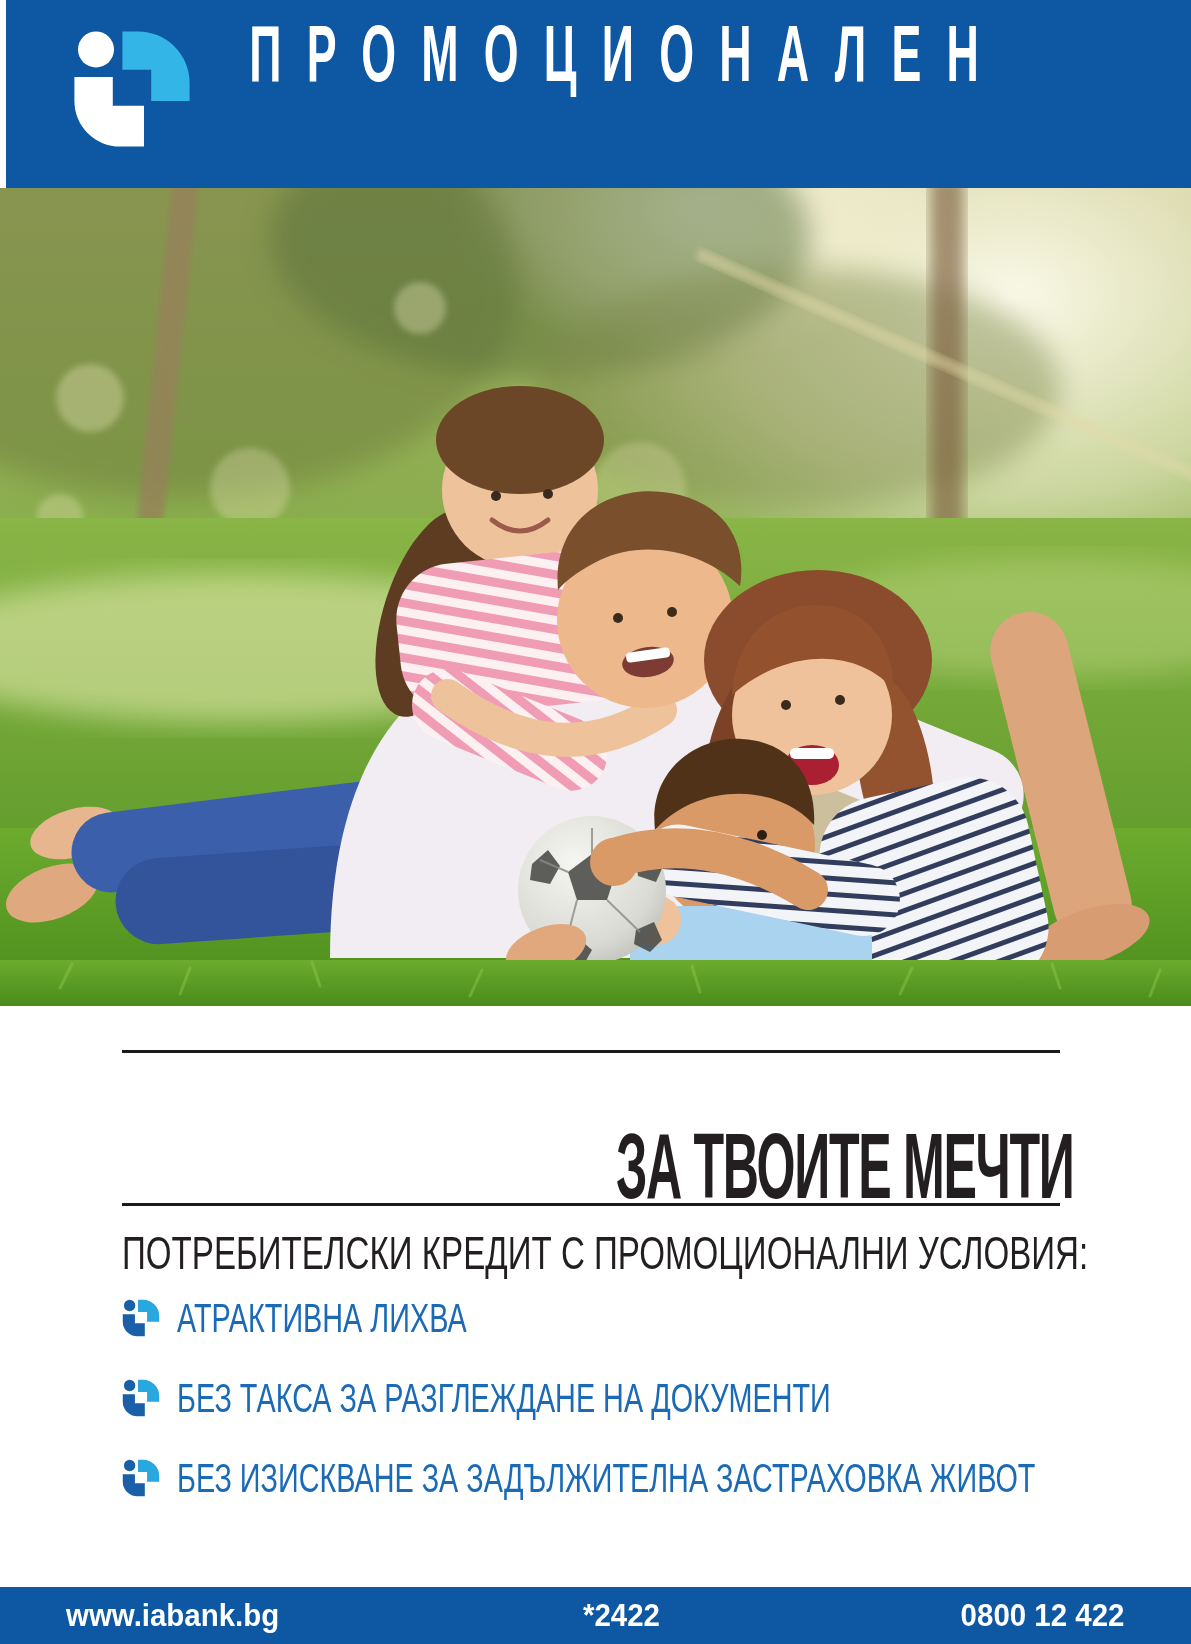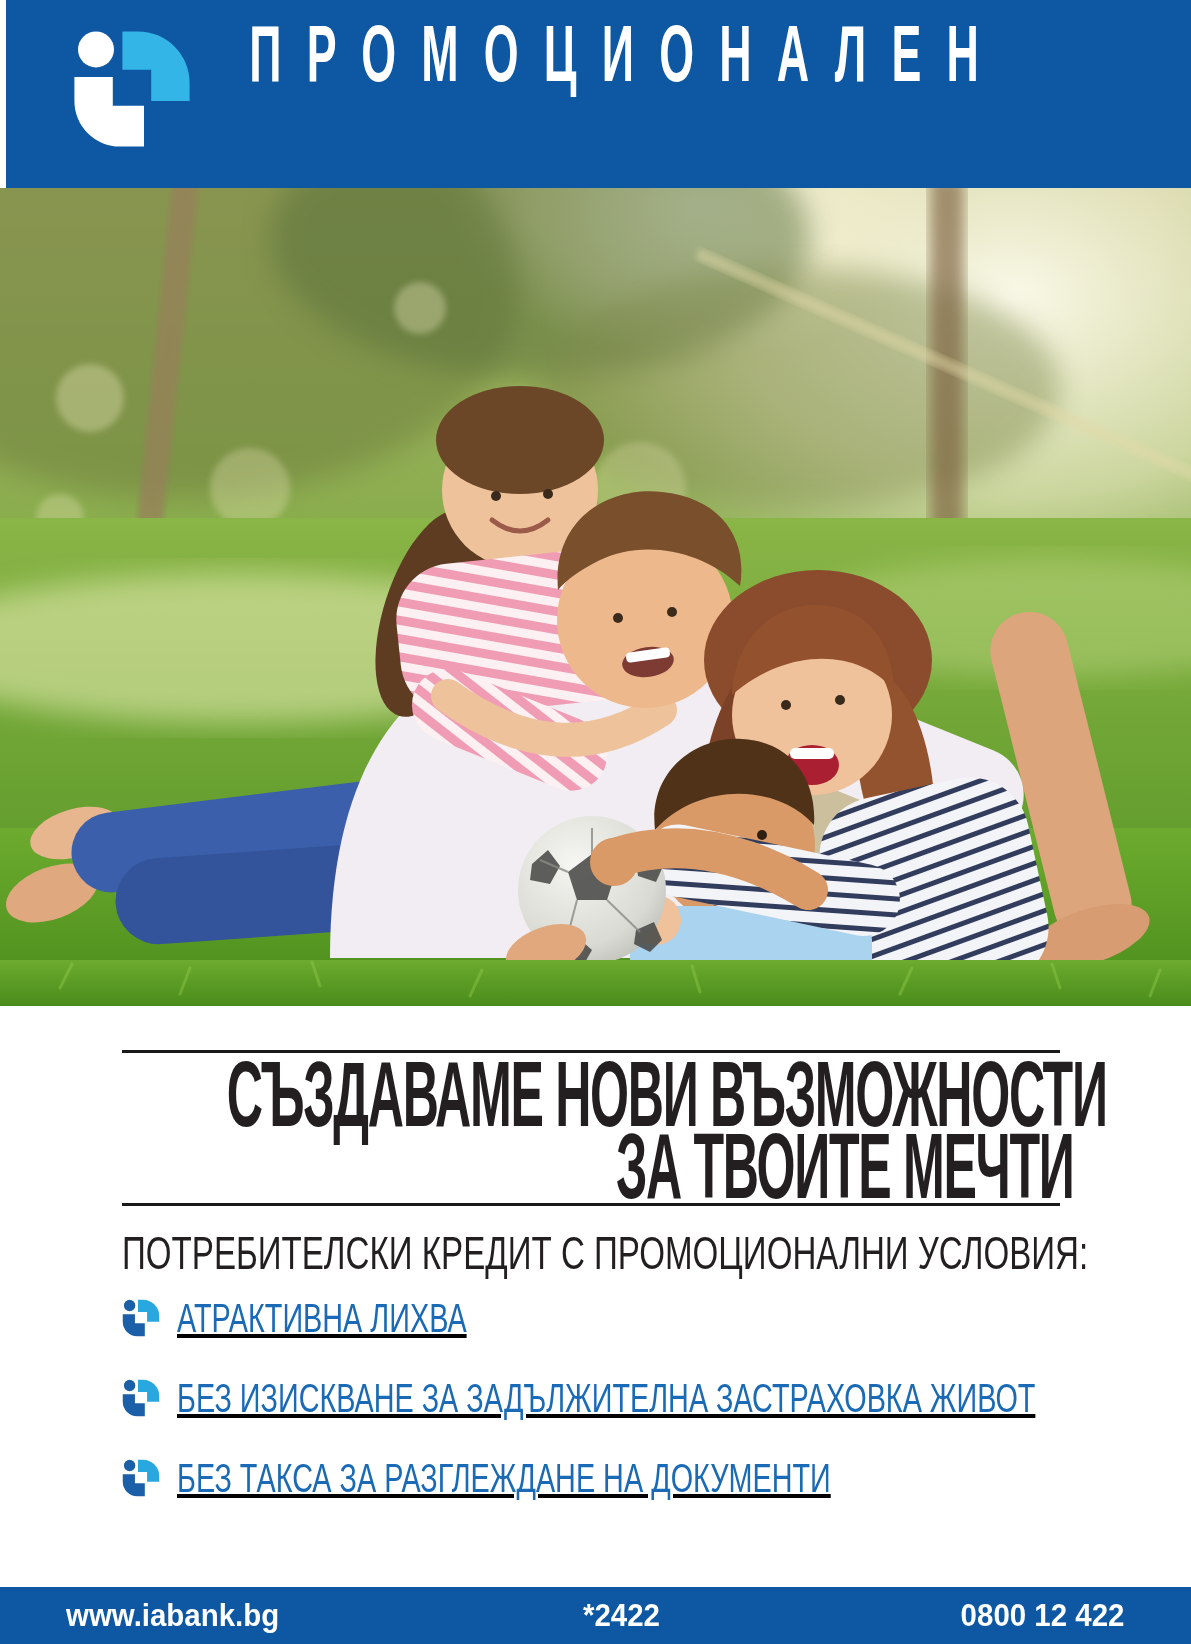--- a/index.html
+++ b/index.html
@@ -46,21 +46,21 @@
     transform:scale(0.66,1.22);transform-origin:center center;
   }
   .hl1{top:1056px;}
   .hl2{top:1128px;text-align:right;}
   .subhl{position:absolute;left:122px;top:1231px;height:44px;display:flex;align-items:center;}
   .subhl span{
     display:inline-block;white-space:nowrap;color:var(--ink);font-weight:400;
     font-size:46px;transform:scaleX(0.72);transform-origin:left center;
   }
   .bullets{position:absolute;left:122px;top:1298px;width:940px;}
-  .bullet{display:flex;align-items:center;height:40px;margin-bottom:40px;text-decoration:underline;}
+  .bullet{display:flex;align-items:center;height:40px;margin-bottom:40px;}
   .bullet-logo{width:38px;height:38px;flex:0 0 38px;margin-right:17px;}
   .bullet-label{
     display:inline-block;white-space:nowrap;color:var(--bullet-text);font-weight:400;
     font-size:40px;transform:scaleX(0.72);transform-origin:left center;
   }
   
   .ftr{position:absolute;left:0;top:1587px;width:1191px;height:57px;background:var(--brand);
     display:flex;align-items:center;justify-content:space-between;
     padding:0 67px 0 66px;box-sizing:border-box;}
   .ftr span{color:#fff;font-weight:bold;font-size:31px;white-space:nowrap;}
@@ -240,23 +240,20 @@
         <path d="M470,808 L482,782"></path>
           <path d="M700,804 L692,778"></path>
           <path d="M900,806 L912,780"></path>
         <path d="M1060,800 L1052,776"></path>
           <path d="M1150,808 L1160,782"></path>
       </g>
     </svg>
   </div>
 
   <div class="rule rule-top"></div>
-  <div class="hl hl1">
-    <span>СЪЗДАВАМЕ НОВИ ВЪЗМОЖНОСТИ</span>
-  </div>
   <div class="hl hl2">
     <span>ЗА ТВОИТЕ МЕЧТИ</span>
   </div>
   <div class="rule rule-bottom"></div>
 
   <div class="subhl">
     <span>ПОТРЕБИТЕЛСКИ КРЕДИТ С ПРОМОЦИОНАЛНИ УСЛОВИЯ:</span>
   </div>
 
   <div class="bullets">
@@ -269,30 +266,30 @@
       </svg>
       <span class="bullet-label">АТРАКТИВНА ЛИХВА</span>
     </div>
 
     <div class="bullet">
       <svg class="bullet-logo" viewBox="0 0 100 100" aria-hidden="true">
         <circle cx="20" cy="17" r="15" fill="var(--bullet-dark)"></circle>
         <path d="M42,2 H55 A43,43 0 0 1 98,45 V60 H66 V34 H42 Z" fill="var(--bullet-cyan)"></path>
         <path d="M2,40 H34 V64 H60 V98 H40 A38,38 0 0 1 2,60 Z" fill="var(--bullet-dark)"></path>
       </svg>
-      <span class="bullet-label">БЕЗ ИЗИСКВАНЕ ЗА ЗАДЪЛЖИТЕЛНА ЗАСТРАХОВКА ЖИВОТ</span>
+      <span class="bullet-label">БЕЗ ТАКСА ЗА РАЗГЛЕЖДАНЕ НА ДОКУМЕНТИ</span>
     </div>
 
     <div class="bullet">
       <svg class="bullet-logo" viewBox="0 0 100 100" aria-hidden="true">
         <circle cx="20" cy="17" r="15" fill="var(--bullet-dark)"></circle>
         <path d="M42,2 H55 A43,43 0 0 1 98,45 V60 H66 V34 H42 Z" fill="var(--bullet-cyan)"></path>
         <path d="M2,40 H34 V64 H60 V98 H40 A38,38 0 0 1 2,60 Z" fill="var(--bullet-dark)"></path>
       </svg>
-      <span class="bullet-label">БЕЗ ТАКСА ЗА РАЗГЛЕЖДАНЕ НА ДОКУМЕНТИ</span>
+      <span class="bullet-label">БЕЗ ИЗИСКВАНЕ ЗА ЗАДЪЛЖИТЕЛНА ЗАСТРАХОВКА ЖИВОТ</span>
     </div>
 
   </div>
 
   <div class="ftr">
     <span class="f-left">www.iabank.bg</span>
     <span class="f-mid">*2422</span>
     <span class="f-right">0800 12 422</span>
   </div>
 

